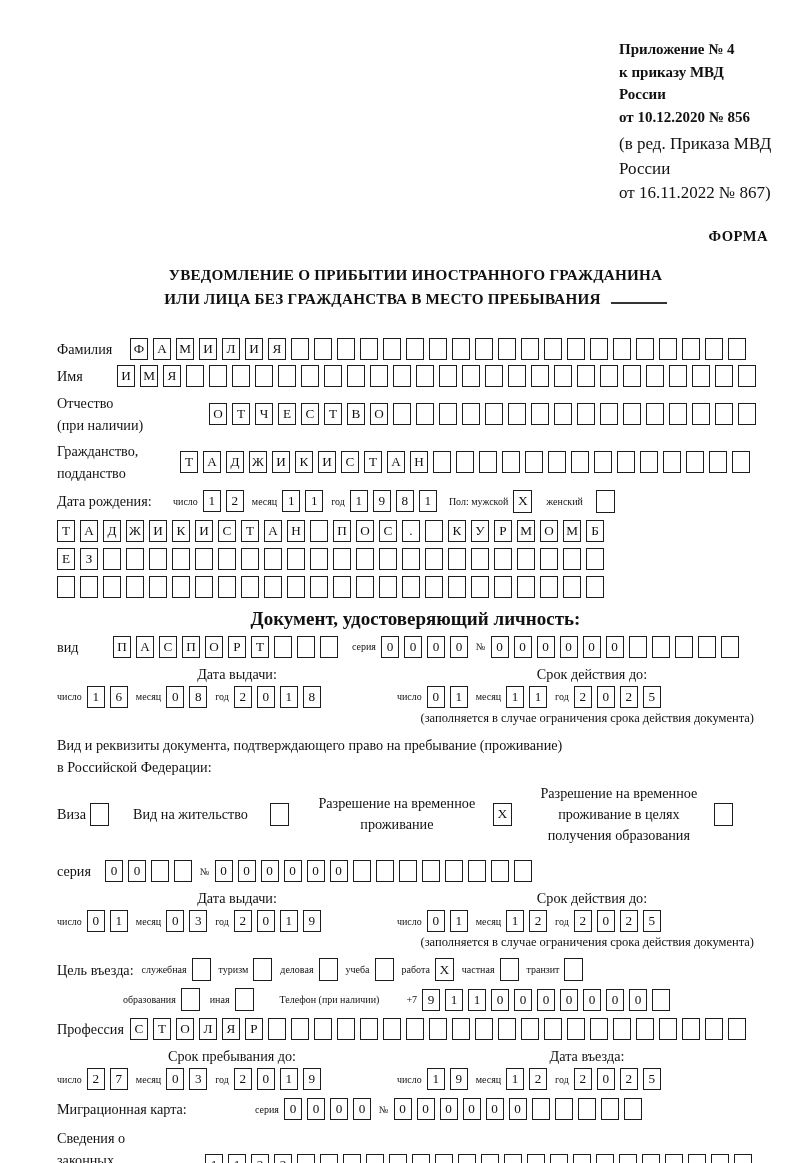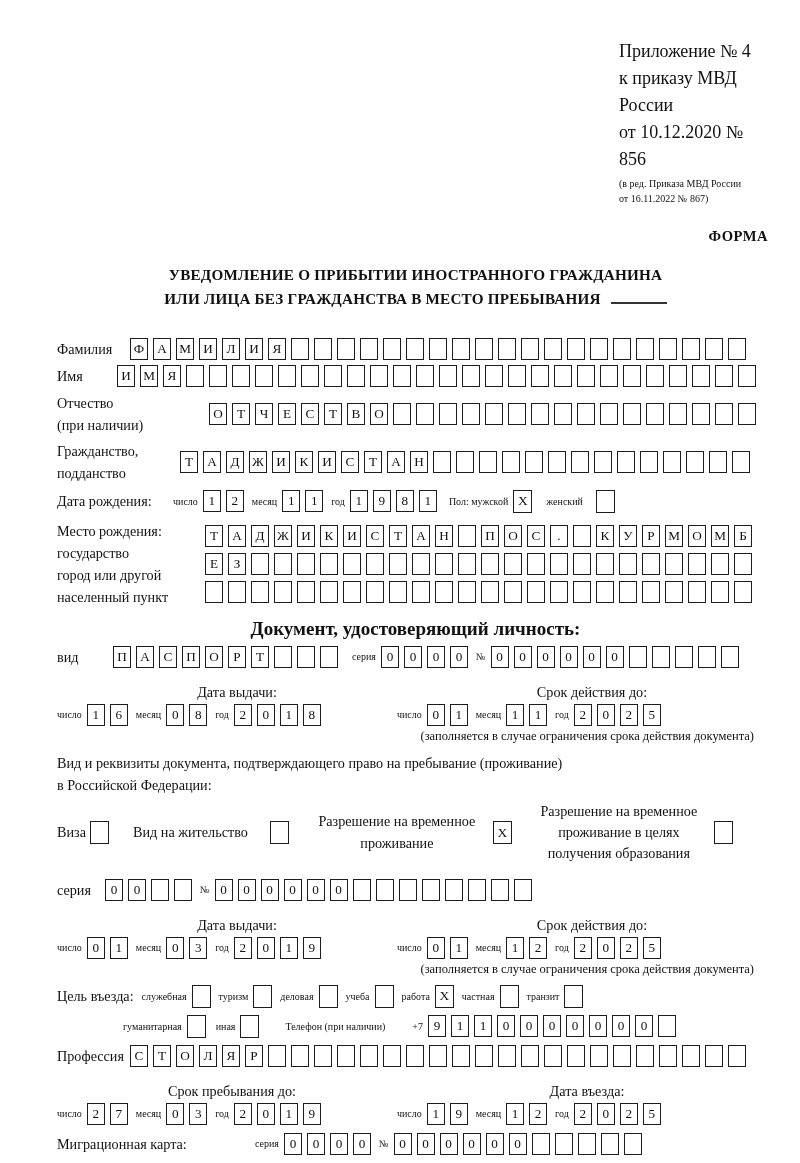--- a/index.html
+++ b/index.html
@@ -2,43 +2,43 @@
 <html><head>
 <meta charset="utf-8">
 <style>
   html,body{margin:0;padding:0;background:#fff;}
   .page{
     width:800px;height:1163px;margin:0 auto;background:#fff;color:#111;
     font-family:"Liberation Serif","DejaVu Serif",serif;
     box-sizing:border-box;padding:38px 26px 16px 57px;overflow:hidden;position:relative;
   }
   .pre{white-space:pre-line;}
-  .annex{margin-left:562px;font-size:18px;line-height:1.5;}
-  .annex-note{margin-left:562px;font-size:10px;line-height:1.45;margin-top:4px;}
+  .annex{margin-left:562px;font-size:15px;line-height:1.5;font-weight:bold;}
+  .annex-note{margin-left:562px;font-size:17px;line-height:1.45;margin-top:4px;}
   .form-label{font-weight:bold;text-align:right;font-size:14.6px;margin-top:22px;padding-right:6px;letter-spacing:.5px;}
   .title{font-weight:bold;text-align:center;font-size:15.2px;line-height:1.6;margin-top:18px;letter-spacing:.2px;}
   .uline{display:inline-block;width:56px;border-bottom:2px solid #333;margin-left:10px;}
   .section{font-weight:bold;font-size:14.1px;margin-top:26px;letter-spacing:.2px;}
   .row{display:flex;align-items:center;margin-top:5px;}
   .row.top{align-items:center;}
   .label{font-size:14.2px;line-height:1.55;flex-shrink:0;}
   .cells{display:flex;gap:5px;flex-wrap:nowrap;}
   .cell{
     width:18px;height:22px;box-sizing:border-box;border:1.7px solid #1d1d1d;background:#fff;
     display:inline-flex;align-items:center;justify-content:center;
     font-size:13.2px;flex-shrink:0;font-family:"Liberation Serif","DejaVu Serif",serif;
   }
   .checkbox{
     width:19px;height:23px;box-sizing:border-box;border:1.7px solid #1d1d1d;background:#fff;
     display:inline-flex;align-items:center;justify-content:center;font-size:13.5px;flex-shrink:0;
   }
   .dlabel{font-size:10px;margin:0 5px 0 8px;flex-shrink:0;}
   .heading-center{font-weight:bold;text-align:center;font-size:19px;margin-top:10px;}
   .date-labels{display:flex;margin-top:8px;}
-  .date-labels span{font-size:14.2px;text-align:center;display:inline-block;margin-top:8px;}
+  .date-labels span{font-size:14.2px;text-align:center;display:inline-block;}
   .note-right{font-size:12.5px;text-align:right;margin-top:3px;padding-right:20px;}
   .col{display:flex;flex-direction:column;gap:6px;}
   .opt-label{font-size:14.2px;text-align:center;line-height:1.5;white-space:pre-line;}
   .gap4{margin-left:4px;}
 </style>
 </head>
 <body>
 
 <div class="page">
 
@@ -205,24 +205,20 @@
         <span class="cell">8</span>
         <span class="cell">1</span>
       </span>
     <span class="dlabel" style="margin-left:12px">Пол: мужской</span>
     <span class="checkbox">X</span>
     <span class="dlabel" style="margin-left:14px">женский</span>
     <span class="checkbox" style="margin-left:8px"></span>
   </div>
 
   <div class="row top" style="margin-top:7px">
-    <span class="label pre" style="width:148px">Место рождения:
-государство
-город или другой
-населенный пункт</span>
     <span class="col">
       <span class="cells">
           <span class="cell">Т</span>
           <span class="cell">А</span>
           <span class="cell">Д</span>
           <span class="cell">Ж</span>
           <span class="cell">И</span>
           <span class="cell">К</span>
           <span class="cell">И</span>
           <span class="cell">С</span>
@@ -477,21 +473,21 @@
     <span class="checkbox"></span>
     <span class="dlabel">работа</span>
     <span class="checkbox">X</span>
     <span class="dlabel">частная</span>
     <span class="checkbox"></span>
     <span class="dlabel">транзит</span>
     <span class="checkbox"></span>
   </div>
 
   <div class="row" style="margin-top:7px">
-    <span class="dlabel" style="margin-left:66px">гуманитарная</span>
+    <span class="dlabel" style="margin-left:66px">образования</span>
     <span class="checkbox"></span>
     <span class="dlabel" style="margin-left:10px">иная</span>
     <span class="checkbox"></span>
     <span class="dlabel" style="margin-left:26px">Телефон (при наличии)</span>
     <span class="dlabel" style="margin-left:22px">+7</span>
     <span class="cells">
         <span class="cell">9</span>
         <span class="cell">1</span>
         <span class="cell">1</span>
         <span class="cell">0</span>

